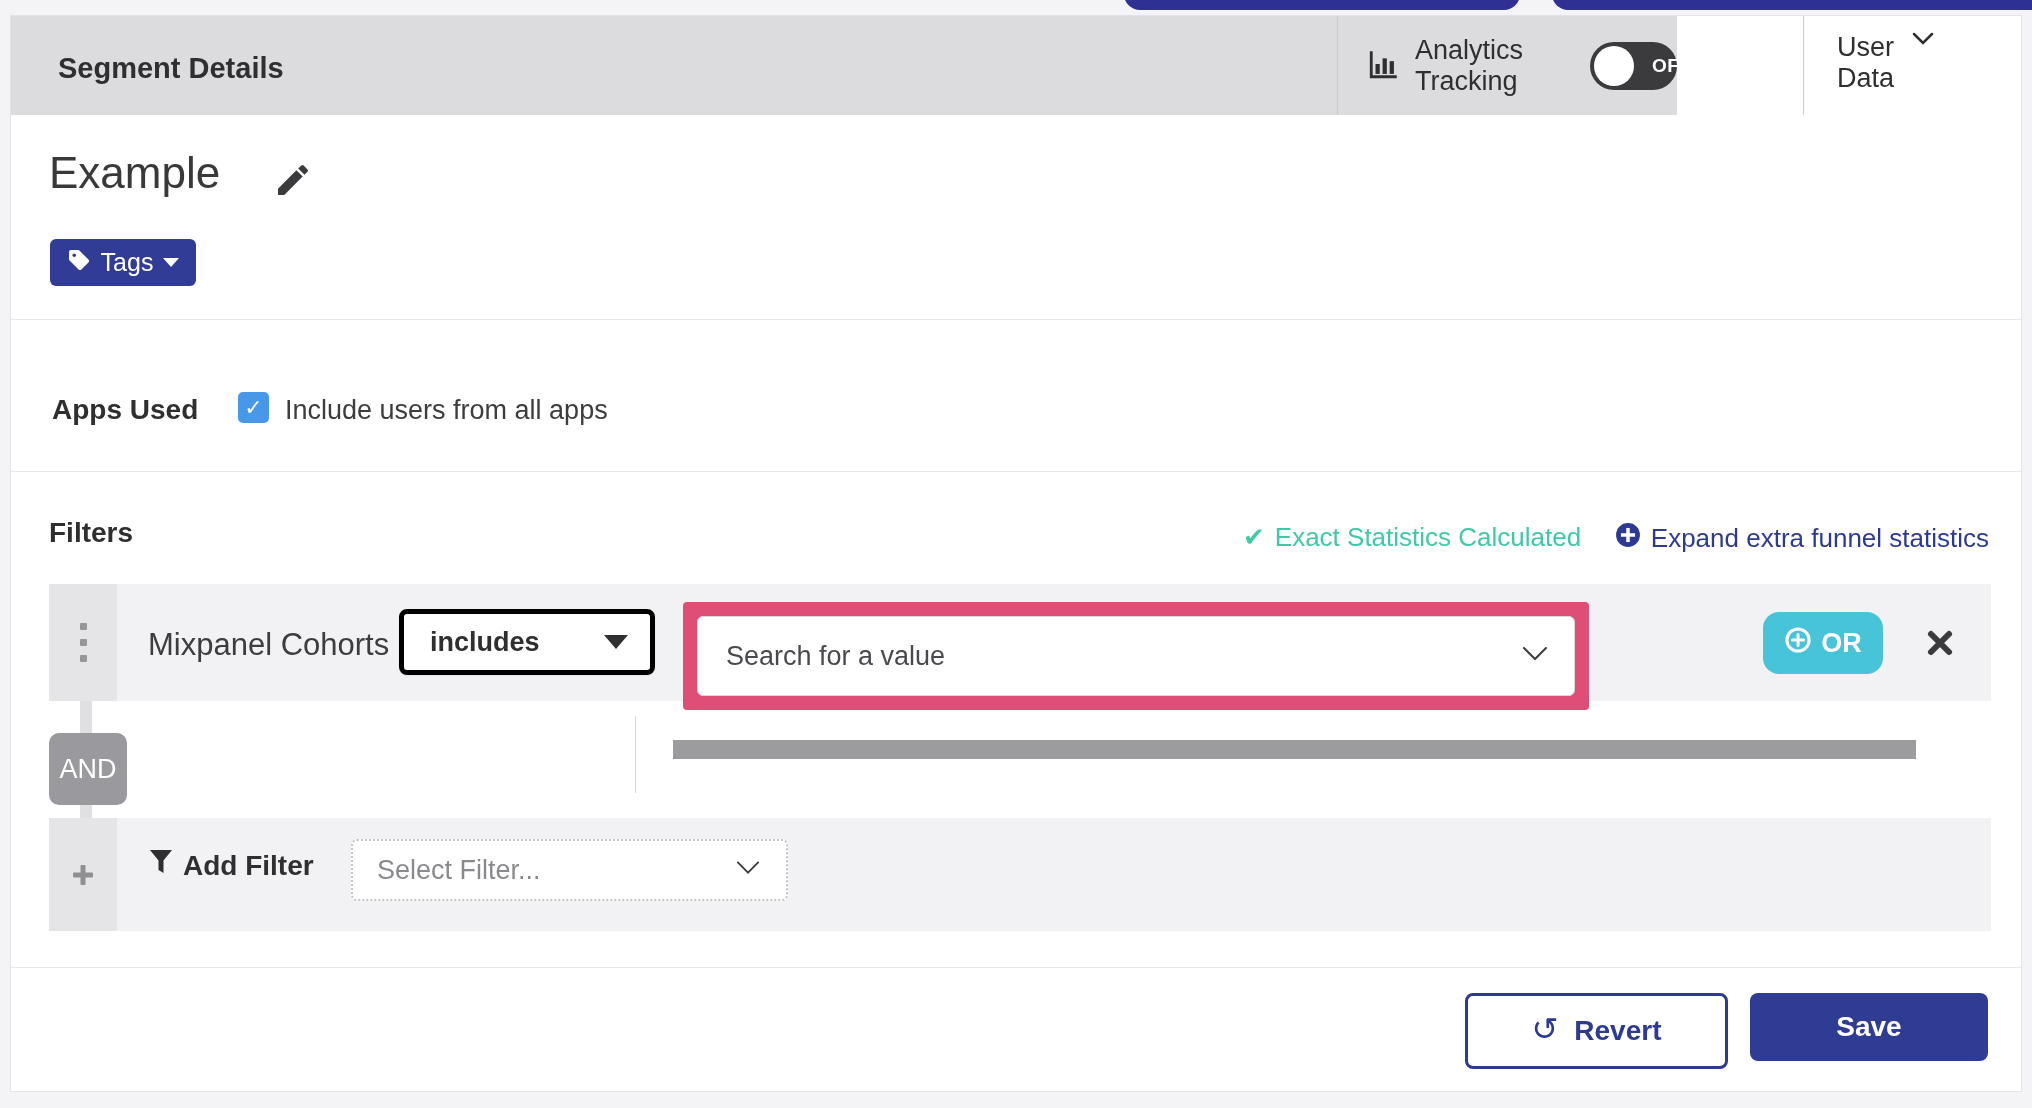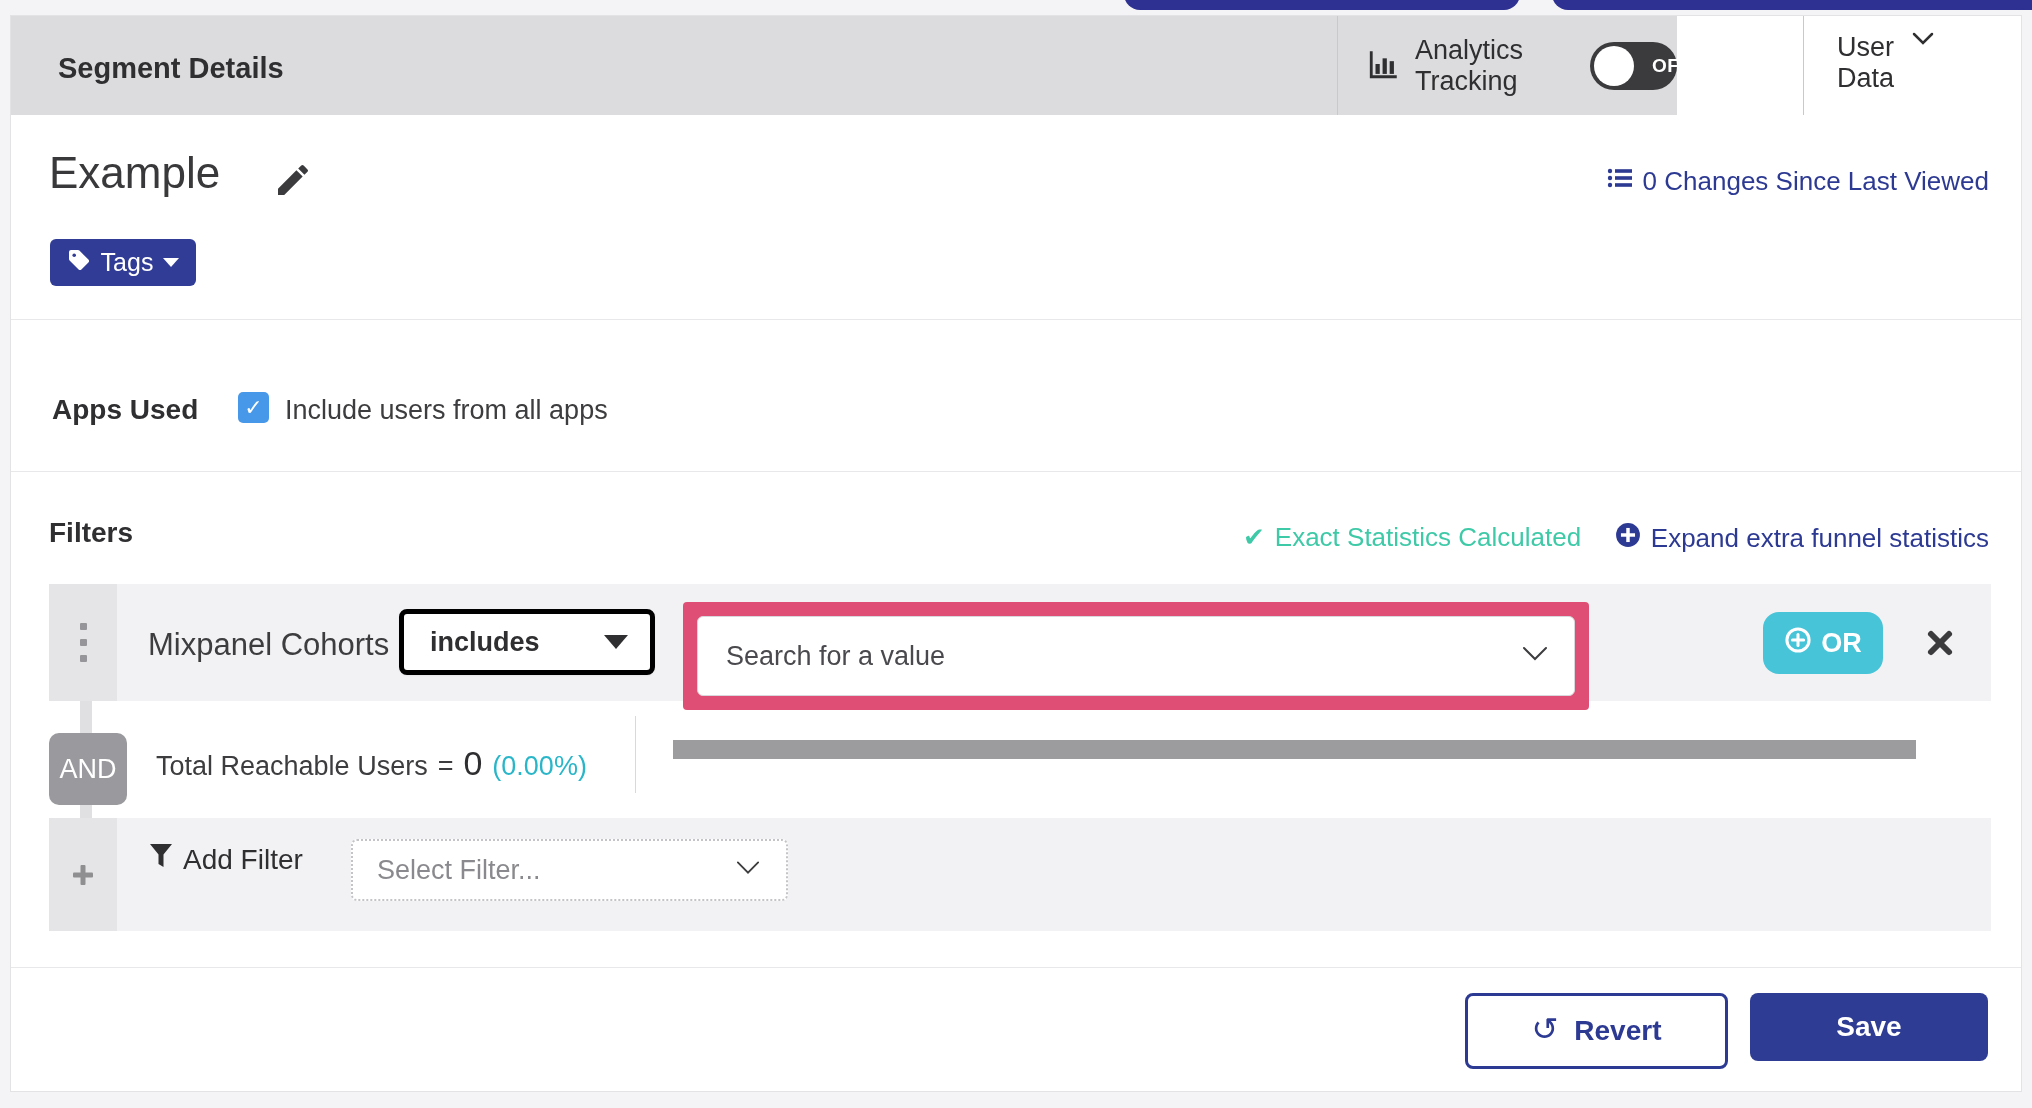--- a/index.html
+++ b/index.html
@@ -87,22 +87,22 @@
   .reach-text { position:absolute; left:107px; top:160px; font-size:27px; color:#3d3d3f; display:flex; align-items:baseline; gap:10px; }
   .reach-value { font-size:34px; color:#2f2f31; }
   .reach-pct { color:#2ab6c9; }
   .reach-vdiv { position:absolute; left:586px; top:132px; width:1px; height:77px; background:#d9d9dc; }
   .reach-bar { position:absolute; left:624px; top:156px; width:1243px; height:19px; background:#9c9c9f; }
 
   
   .frow-add { position:absolute; left:0; top:234px; width:1942px; height:113px; background:#f2f2f4; }
   .add-col { position:absolute; left:0; top:0; width:68px; height:113px; background:#e5e5e8;
              display:flex; align-items:center; justify-content:center; cursor:pointer; }
-  .add-filter-label { position:absolute; left:100px; top:25px; display:flex; align-items:center; gap:10px;
-                      font-size:28px; font-weight:normal; color:#2f2f31; }
+  .add-filter-label { position:absolute; left:100px; top:31px; display:flex; align-items:center; gap:10px;
+                      font-size:28px; font-weight:bold; color:#2f2f31; }
   .filter-select { position:absolute; left:302px; top:21px; width:437px; height:62px; background:#ffffff;
                    border:2px dotted #c4c4c8; border-radius:6px; display:flex; align-items:center; cursor:pointer; position:absolute; }
   .filter-select-label { margin-left:24px; font-size:27px; color:#8a8a8e; }
   .sel-chevron { position:absolute; right:26px; top:50%; transform:translateY(-50%); }
 
   
   .revert-btn { position:absolute; left:1454px; top:977px; width:263px; height:76px; background:#ffffff;
                 border:3px solid #2d3a93; border-radius:8px; display:flex; align-items:center; justify-content:center; gap:16px;
                 color:#2d3a93; font-size:28px; font-weight:bold; cursor:pointer; }
   .revert-glyph { font-size:32px; font-weight:normal; line-height:1; transform:translateY(-2px); }
@@ -148,33 +148,20 @@
         </span>
       </div>
     </div>
 
     <div class="seg-name">Example</div>
     <div class="edit-icon">
       <svg width="40" height="40" viewBox="0 0 24 24">
           <path d="M3 17.25V21h3.75L17.8 9.94l-3.75-3.75L3 17.25zM20.71 7.04a1 1 0 0 0 0-1.41l-2.34-2.34a1 1 0 0 0-1.41 0l-1.83 1.83 3.75 3.75 1.83-1.83z" fill="#3b3b3e"></path>
         </svg>
     </div>
-    <div class="changes-link">
-      <span>
-        <svg width="26" height="24" viewBox="0 0 26 24">
-            <circle cx="3" cy="5" r="2.2" fill="#2d3a93"></circle>
-            <rect x="8" y="3.2" width="17" height="3.6" fill="#2d3a93"></rect>
-            <circle cx="3" cy="12" r="2.2" fill="#2d3a93"></circle>
-            <rect x="8" y="10.2" width="17" height="3.6" fill="#2d3a93"></rect>
-            <circle cx="3" cy="19" r="2.2" fill="#2d3a93"></circle>
-            <rect x="8" y="17.2" width="17" height="3.6" fill="#2d3a93"></rect>
-          </svg>
-      </span>
-      <span>0 Changes Since Last Viewed</span>
-    </div>
     <div class="tags-btn">
       <span>
         <svg width="24" height="24" viewBox="0 0 24 24">
             <path d="M21.4 11.6L12.4 2.6A2 2 0 0 0 11 2H4a2 2 0 0 0-2 2v7c0 .53.21 1.04.59 1.41l9 9a2 2 0 0 0 2.82 0l7-7a2 2 0 0 0 0-2.81z" fill="#ffffff"></path>
             <circle cx="7.2" cy="7.2" r="1.8" fill="#303c96"></circle>
           </svg>
       </span>
       <span>Tags</span>
       <span class="caret-down"></span>
     </div>
@@ -240,26 +227,20 @@
           <svg width="30" height="30" viewBox="0 0 30 30">
               <line x1="6" y1="6" x2="24" y2="24" stroke="#3b3b3e" stroke-width="6" stroke-linecap="round"></line>
               <line x1="24" y1="6" x2="6" y2="24" stroke="#3b3b3e" stroke-width="6" stroke-linecap="round"></line>
             </svg>
         </div>
       </div>
 
       <div class="connector"></div>
 
       <div class="and-badge">AND</div>
-      <div class="reach-text">
-        <span>Total Reachable Users</span>
-        <span>=</span>
-        <span class="reach-value">0</span>
-        <span class="reach-pct">(0.00%)</span>
-      </div>
       <div class="reach-vdiv"></div>
       <div class="reach-bar"></div>
 
       <div class="frow-add">
         <div class="add-col">
           <svg width="24" height="24" viewBox="0 0 24 24">
               <rect x="9.5" y="2" width="5" height="20" rx="1" fill="#8f8f92"></rect>
               <rect x="2" y="9.5" width="20" height="5" rx="1" fill="#8f8f92"></rect>
             </svg>
         </div>

